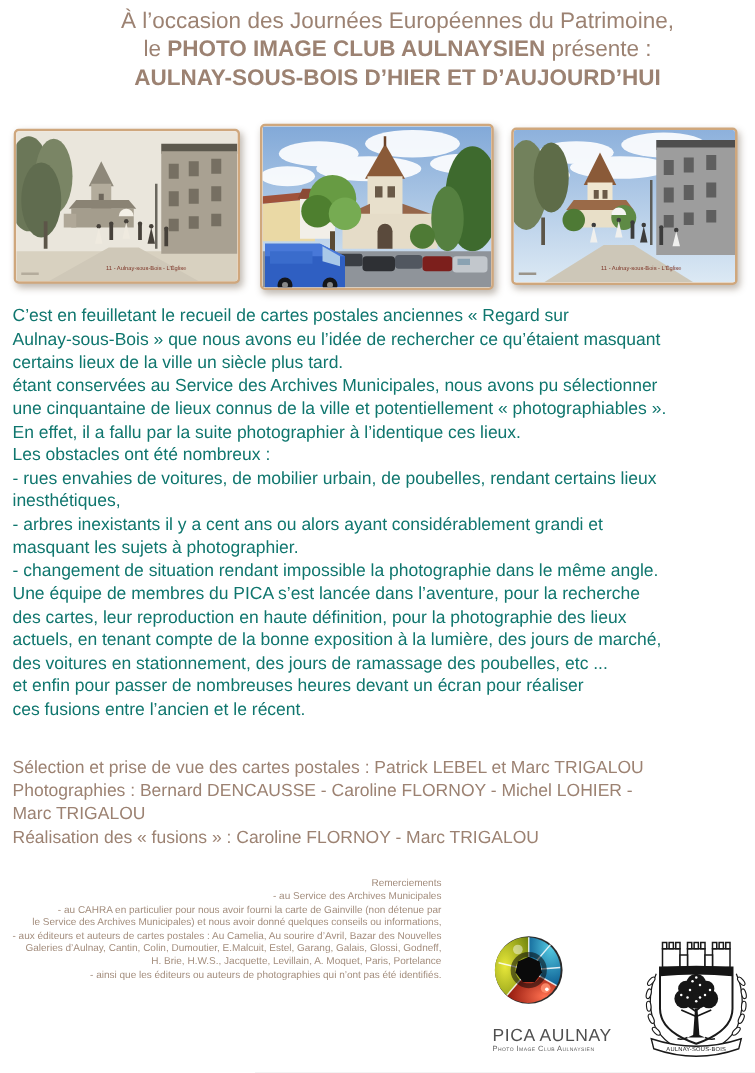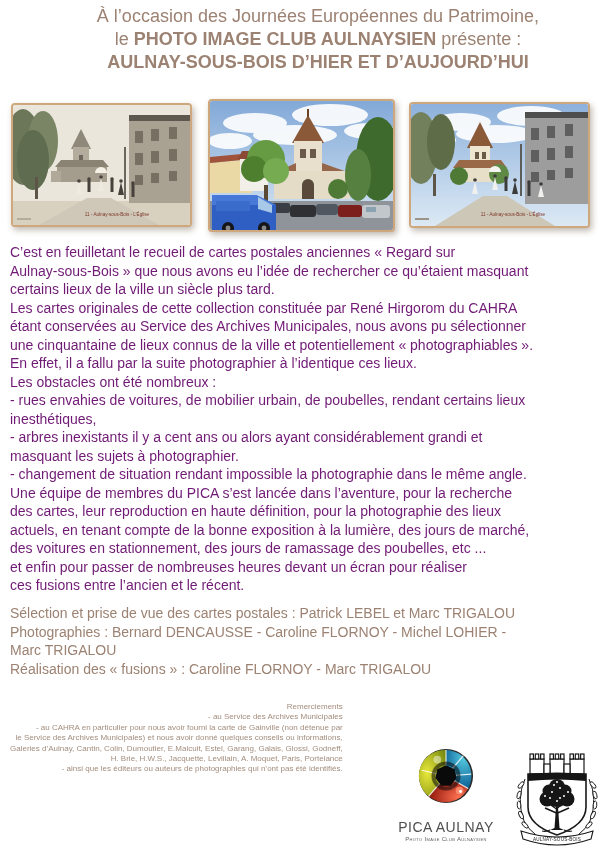--- a/index.html
+++ b/index.html
@@ -11,27 +11,27 @@
   
   .header{position:absolute;top:5px;left:0;right:0;text-align:center;
     font-size:18px;line-height:23px;color:#9c8272;padding-left:32px;}
   .header .b{font-weight:bold;}
   
   .frame{position:absolute;border:2px solid #cfa77d;border-radius:4px;
     box-shadow:2px 3px 6px rgba(90,70,50,.38);overflow:hidden;background:#fff;}
   .frame svg{display:block;}
   
   .lines div{white-space:nowrap;}
-  .body-text{position:absolute;left:10px;top:243px;font-size:14px;line-height:18.5px;color:#701a75;}
+  .body-text{position:absolute;left:10px;top:243px;font-size:14px;line-height:18.5px;color:#0f766e;}
   .credits{position:absolute;left:10px;top:604px;font-size:14px;line-height:18.5px;color:#9c8272;}
   .small-print{position:absolute;left:10px;top:702px;font-size:8px;line-height:10.4px;color:#a38d7d;text-align:right;}
   .links{position:absolute;left:10px;top:809px;font-size:15px;line-height:19.5px;color:#9c8272;}
   .links div{white-space:nowrap;cursor:pointer;}
   
-  .pica-logo{position:absolute;left:394px;top:747px;width:104px;text-align:center;}
+  .pica-logo{position:absolute;left:394px;top:747px;width:104px;}
   .pica-title{font-size:14px;color:#4f4f4f;letter-spacing:.5px;margin-top:10px;white-space:nowrap;}
   .pica-sub{font-size:6px;color:#5f5f5f;font-variant:small-caps;letter-spacing:.35px;white-space:nowrap;margin-top:1px;}
   .coat{position:absolute;left:516px;top:751px;width:82px;height:96px;}
 </style>
 </head>
 <body>
 
 <div class="page">
 
   <div class="header">
@@ -228,21 +228,20 @@
       </g>
       <rect x="4" y="114" width="14" height="2" fill="#9a948a"></rect>
       <text x="102" y="112" font-size="4.6" fill="#7d3527" text-anchor="middle">11 - Aulnay-sous-Bois - L’Église</text>
     </svg>
   </div>
 
   <div class="body-text lines">
       <div>C’est en feuilletant le recueil de cartes postales anciennes « Regard sur</div>
       <div>Aulnay-sous-Bois » que nous avons eu l’idée de rechercher ce qu’étaient masquant</div>
       <div>certains lieux de la ville un siècle plus tard.</div>
-      <div>Les cartes originales de cette collection constituée par René Hirgorom du CAHRA</div>
       <div>étant conservées au Service des Archives Municipales, nous avons pu sélectionner</div>
       <div>une cinquantaine de lieux connus de la ville et potentiellement « photographiables ».</div>
       <div>En effet, il a fallu par la suite photographier à l’identique ces lieux.</div>
       <div>Les obstacles ont été nombreux :</div>
       <div>- rues envahies de voitures, de mobilier urbain, de poubelles, rendant certains lieux</div>
       <div>inesthétiques,</div>
       <div>- arbres inexistants il y a cent ans ou alors ayant considérablement grandi et</div>
       <div>masquant les sujets à photographier.</div>
       <div>- changement de situation rendant impossible la photographie dans le même angle.</div>
       <div>Une équipe de membres du PICA s’est lancée dans l’aventure, pour la recherche</div>
@@ -258,20 +257,21 @@
       <div>Photographies : Bernard DENCAUSSE - Caroline FLORNOY - Michel LOHIER -</div>
       <div>Marc TRIGALOU</div>
       <div>Réalisation des « fusions » : Caroline FLORNOY - Marc TRIGALOU</div>
     </div>
 
   <div class="small-print lines">
       <div>Remerciements</div>
       <div>- au Service des Archives Municipales</div>
       <div>- au CAHRA en particulier pour nous avoir fourni la carte de Gainville (non détenue par</div>
       <div>le Service des Archives Municipales) et nous avoir donné quelques conseils ou informations,</div>
+      <div>- aux éditeurs et auteurs de cartes postales : Au Camelia, Au sourire d’Avril, Bazar des Nouvelles</div>
       <div>Galeries d’Aulnay, Cantin, Colin, Dumoutier, E.Malcuit, Estel, Garang, Galais, Glossi, Godneff,</div>
       <div>H. Brie, H.W.S., Jacquette, Levillain, A. Moquet, Paris, Portelance</div>
       <div>- ainsi que les éditeurs ou auteurs de photographies qui n’ont pas été identifiés.</div>
     </div>
 
 
   <div class="pica-logo">
     <svg width="58" height="58" viewBox="0 0 60 60">
       <defs>
         <radialGradient id="gy" cx="30%" cy="50%" r="80%">

